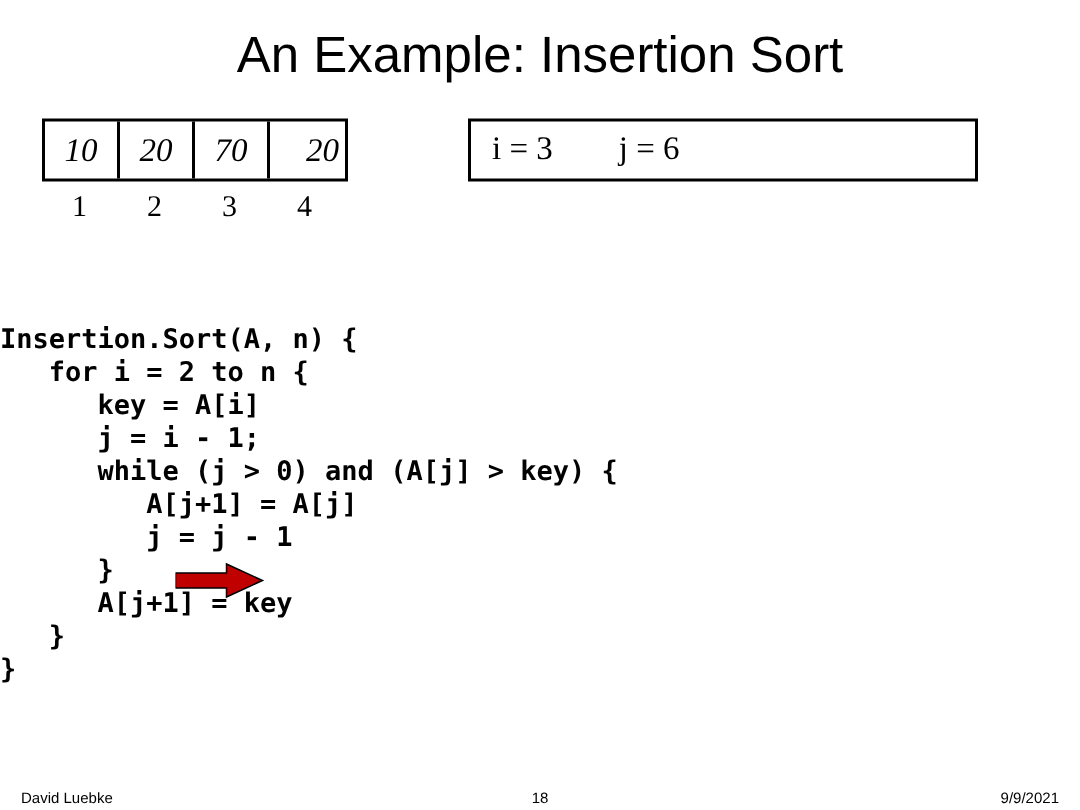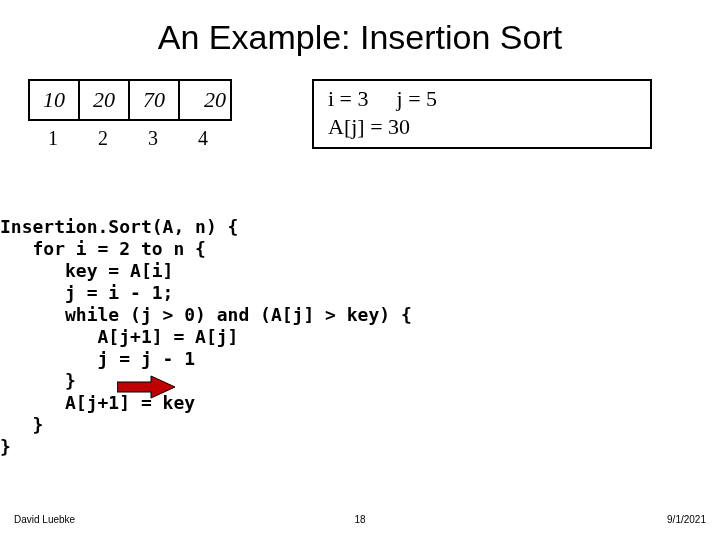--- a/index.html
+++ b/index.html
@@ -7,25 +7,25 @@
   .slide { position: relative; width: 720px; height: 540px; }
   .title { text-align: center; font-size: 34px; font-weight: 400; color: #000; padding-top: 18px; }
   .top-row { display: flex; align-items: flex-start; margin-top: 22px; padding-left: 28px; padding-right: 20px; }
   .array-block { display: flex; flex-direction: column; }
   .array-table { display: flex; border: 2px solid #000; }
   .array-cell { width: 50px; height: 38px; border-right: 2px solid #000; display: flex; align-items: center; justify-content: center; font-size: 22px; font-style: italic; font-family: "Times New Roman", serif; }
   .array-cell:last-child { border-right: none; padding-left: 20px; }
   .index-row { display: flex; margin-top: 6px; }
   .index-cell { width: 50px; text-align: center; font-size: 20px; font-family: "Times New Roman", serif; }
   .state-box { margin-left: 80px; border: 2px solid #000; padding: 4px 14px 6px 14px; font-family: "Times New Roman", serif; font-size: 22px; line-height: 28px; min-width: 340px; }
-  .state-row { display: flex; gap: 28px; }
+  .state-row { display: flex; gap: 44px; }
   .code-area { position: relative; margin-top: 22px; font-family: "Courier New", monospace; font-size: 18px; font-weight: bold; line-height: 22px; white-space: pre; }
   .arrow { position: absolute; left: 52px; top: 180px; width: 60px; height: 26px; }
   .arrow svg { width: 100%; height: 100%; }
-  .footer { position: absolute; bottom: 15px; left: 0; width: 720px; display: flex; justify-content: space-between; align-items: flex-end; padding: 0 14px; font-size: 10px; font-family: Arial, sans-serif; color: #000; }
+  .footer { position: absolute; bottom: 2px; left: 0; width: 720px; display: flex; justify-content: space-between; align-items: flex-end; padding: 0 14px; font-size: 10px; font-family: Arial, sans-serif; color: #000; }
   .page-number { position: absolute; left: 50%; transform: translateX(-50%); }
 </style>
 </head>
 <body>
 
 <div class="slide">
 
   <div class="title">An Example: Insertion Sort</div>
 
   <div class="top-row">
@@ -40,24 +40,23 @@
         <div class="index-cell">1</div>
         <div class="index-cell">2</div>
         <div class="index-cell">3</div>
         <div class="index-cell">4</div>
       </div>
     </div>
 
     <div class="state-box">
       <div class="state-row">
         <span>i = 3</span>
-        <span>j = 5</span>
+        <span>j = 6</span>
       </div>
       <div class="state-row">
-        <span>A[j] = 30</span>
       </div>
     </div>
   </div>
 
   <div class="code-area">
     <pre>Insertion.Sort(A, n) {
    for i = 2 to n {
       key = A[i]
       j = i - 1;
       while (j &gt; 0) and (A[j] &gt; key) {
@@ -70,16 +69,16 @@
     <div class="arrow">
       <svg viewBox="0 0 60 26">
         <polygon points="0,8 34,8 34,2 58,13 34,24 34,18 0,18" fill="#c00000" stroke="#000" stroke-width="1"></polygon>
       </svg>
     </div>
   </div>
 
   <div class="footer">
     <span>David Luebke</span>
     <span class="page-number">18</span>
-    <span>9/1/2021</span>
+    <span>9/9/2021</span>
   </div>
 
 </div>
 
 </body></html>

